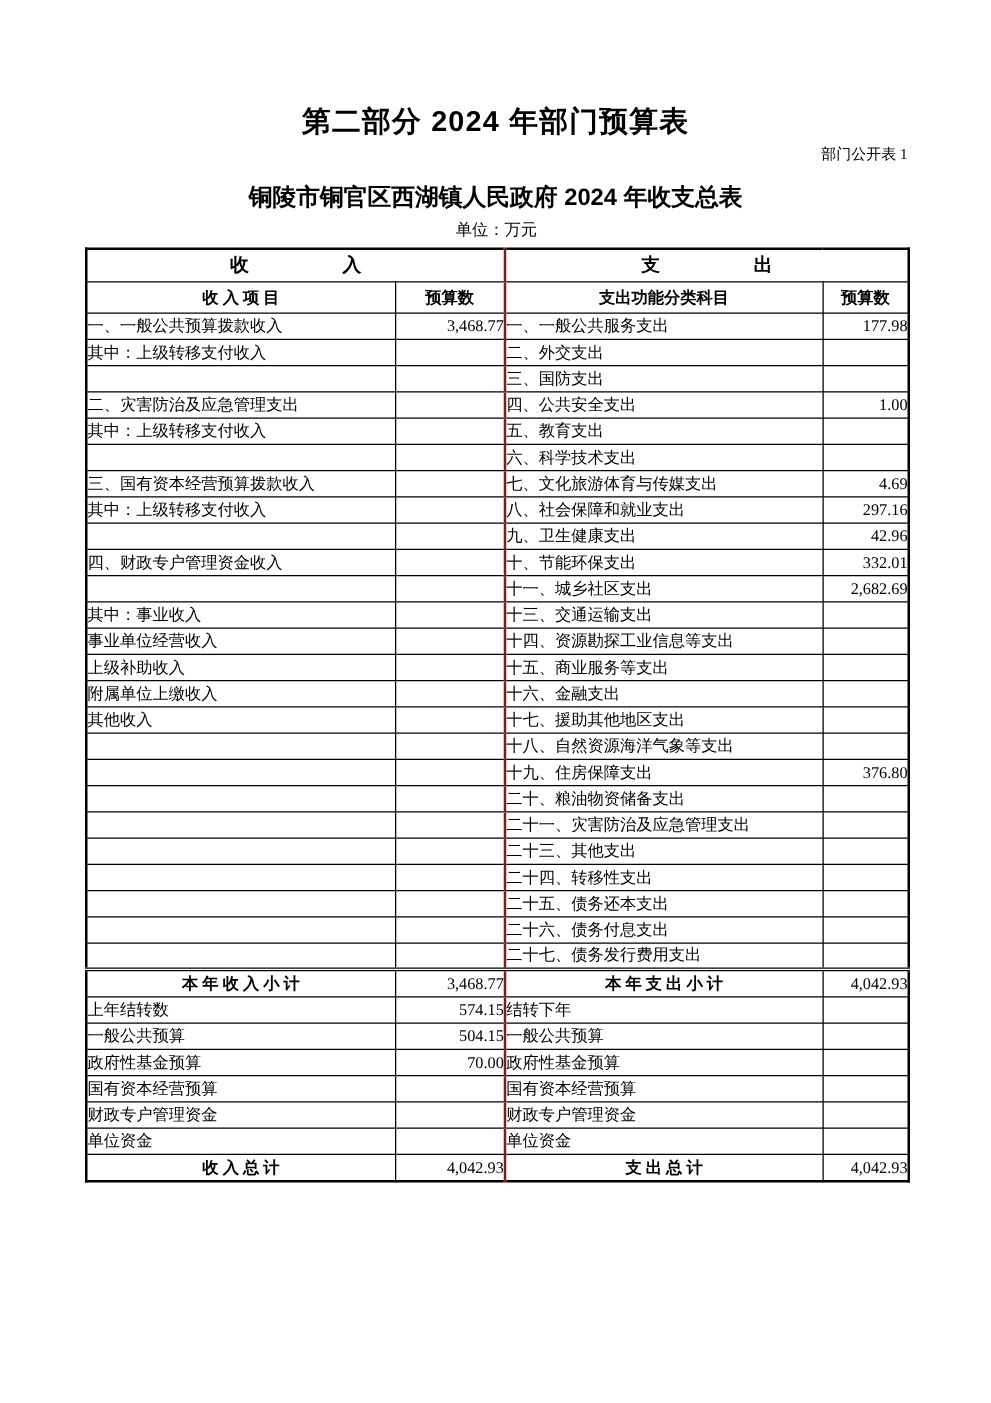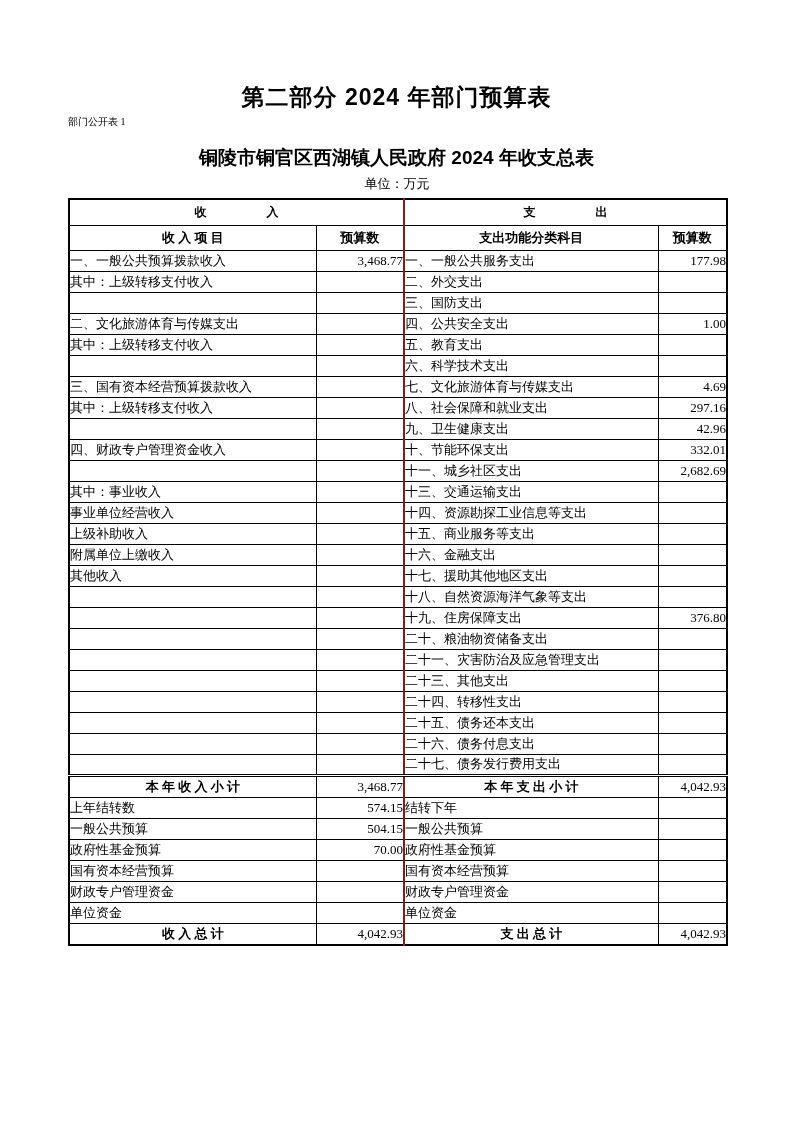--- a/index.html
+++ b/index.html
@@ -18,22 +18,22 @@
     top: 82px; left: 0; width: 100%;
     text-align: center;
     font-family: "Liberation Sans", sans-serif;
     font-weight: bold;
     font-size: 23px;
     letter-spacing: 1px;
   }
   .table-label {
     position: absolute;
     top: 115px; left: 68px; width: 658px;
-    text-align: left;
-    font-size: 10px;
+    text-align: right;
+    font-size: 12px;
   }
   .sub-title {
     position: absolute;
     top: 145px; left: 0; width: 100%;
     text-align: center;
     font-family: "Liberation Sans", sans-serif;
     font-weight: bold;
     font-size: 19px;
   }
   .unit-note {
@@ -51,21 +51,21 @@
     border: 2px solid #000;
   }
   table.budget th, table.budget td {
     border: 1px solid #000;
     padding: 0;
     white-space: nowrap;
     overflow: hidden;
     vertical-align: middle;
   }
   table.budget .mid { border-left: 2px solid #7f1d1d; }
-  tr.group-header th { height: 26px; font-size: 12px; font-weight: bold; text-align: center; }
+  tr.group-header th { height: 26px; font-size: 15px; font-weight: bold; text-align: center; }
   tr.col-header th { height: 25px; font-size: 13px; font-weight: bold; text-align: center; }
   table.budget td { height: 21px; font-size: 13px; }
   td.lab { text-align: left; }
   td.val { text-align: right; padding-right: 3px; }
   td.i0 { padding-left: 6px; }
   td.i1 { padding-left: 36px; }
   td.i2 { padding-left: 72px; }
   td.i3 { padding-left: 56px; }
   tr.subtotal td { border-top: 3px double #000; height: 22px; }
   tr.total td { height: 22px; margin-left: 24px; }
@@ -120,21 +120,21 @@
           <td class="lab mid i0">二、外交支出</td>
           <td class="val"></td>
         </tr>
         <tr class="data">
           <td class="lab i0"></td>
           <td class="val"></td>
           <td class="lab mid i0">三、国防支出</td>
           <td class="val"></td>
         </tr>
         <tr class="data">
-          <td class="lab i0">二、文化旅游体育与传媒支出</td>
+          <td class="lab i0">二、灾害防治及应急管理支出</td>
           <td class="val"></td>
           <td class="lab mid i0">四、公共安全支出</td>
           <td class="val">1.00</td>
         </tr>
         <tr class="data">
           <td class="lab i1">其中：上级转移支付收入</td>
           <td class="val"></td>
           <td class="lab mid i0">五、教育支出</td>
           <td class="val"></td>
         </tr>

